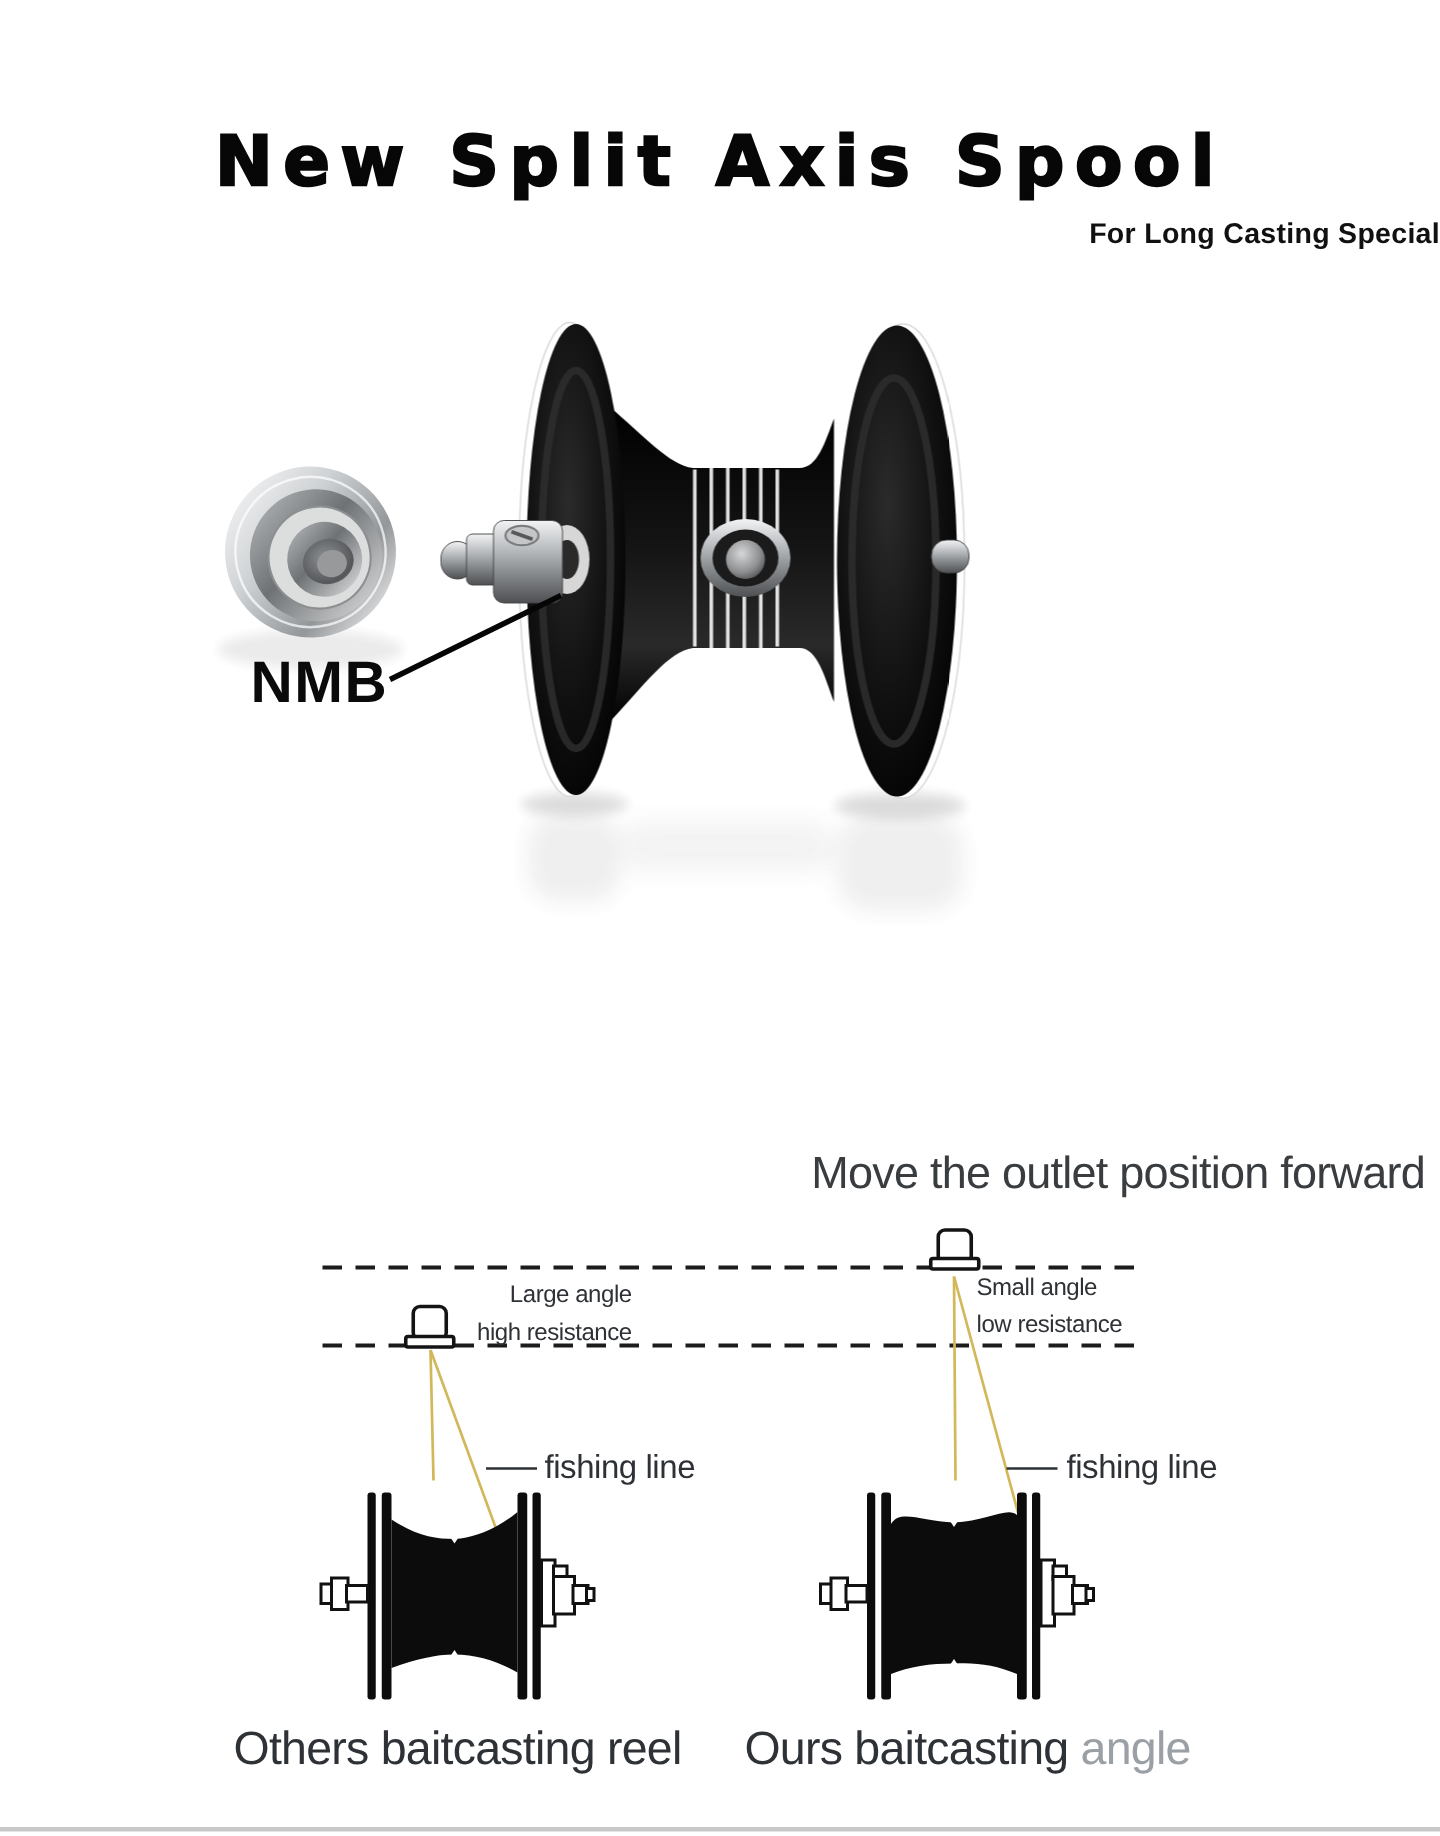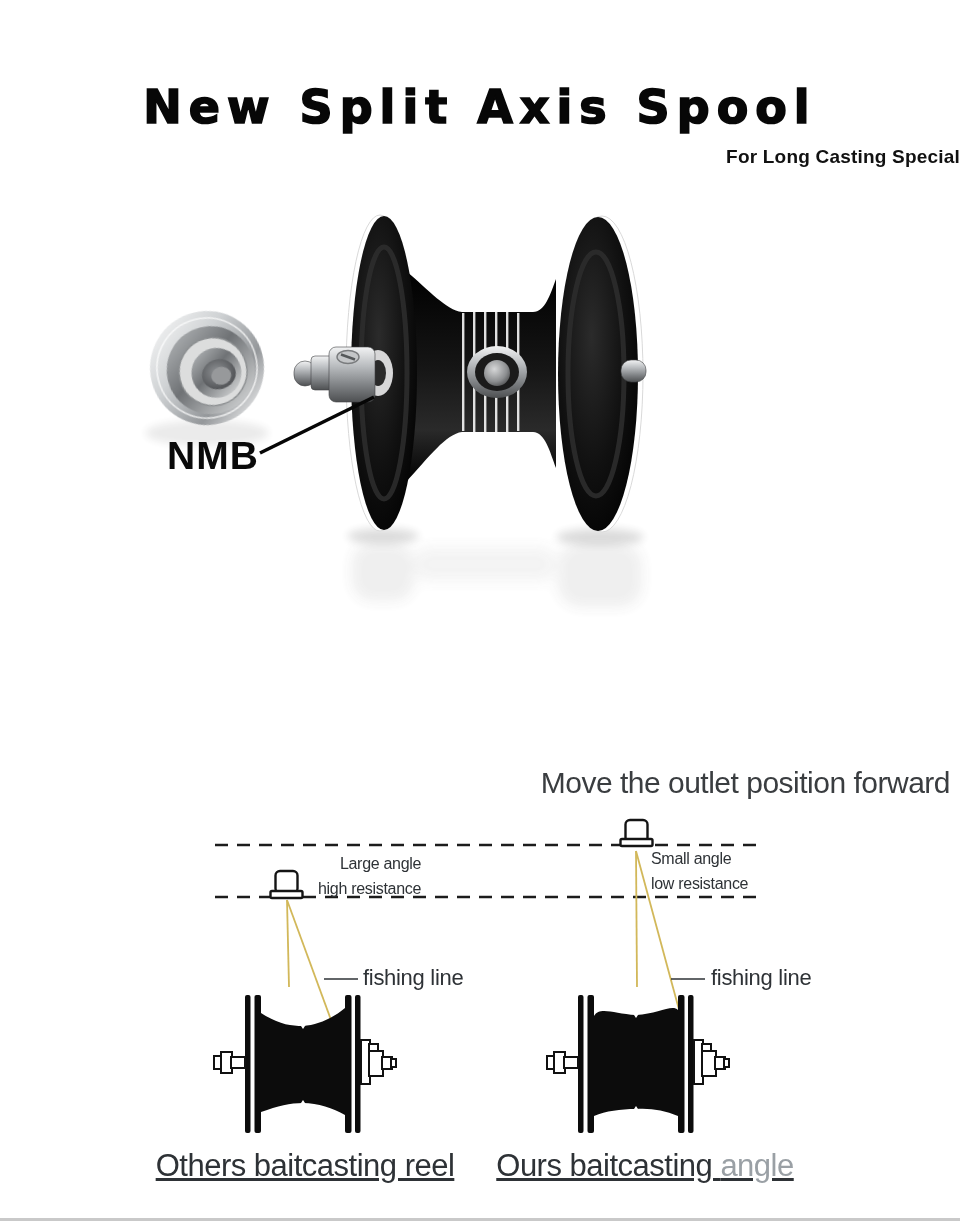--- a/index.html
+++ b/index.html
@@ -21,21 +21,21 @@
                  color:#3a3d40;letter-spacing:-0.5px;}
 
   .lbl{color:#2e3236;letter-spacing:-0.3px;}
   .angle-lbl{font-size:16px;line-height:24.5px;}
   .small-angle{top:847px;left:651px;}
   .large-angle{top:852px;left:318px;text-align:right;}
   .fish-lbl{font-size:22px;}
   .fish-left{top:965px;left:363px;}
   .fish-right{top:965px;left:711px;}
 
-  .caption{top:1148px;width:300px;text-align:center;font-size:31px;color:#2e3236;letter-spacing:-0.5px;text-decoration:underline;}
+  .caption{top:1148px;width:300px;text-align:center;font-size:31px;color:#2e3236;letter-spacing:-0.5px;}
   .cap-left{left:155px;}
   .cap-right{left:495px;}
   .cap-light{color:#9aa0a5;}
 
   .bottom-divider{left:0;top:1218px;width:960px;height:3px;background:#c9c9c9;}
 </style>
 </head>
 <body>
 
 <div class="page">

